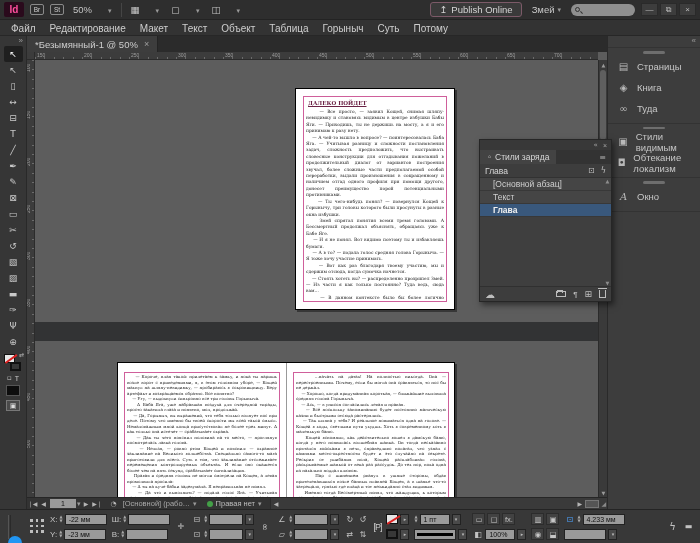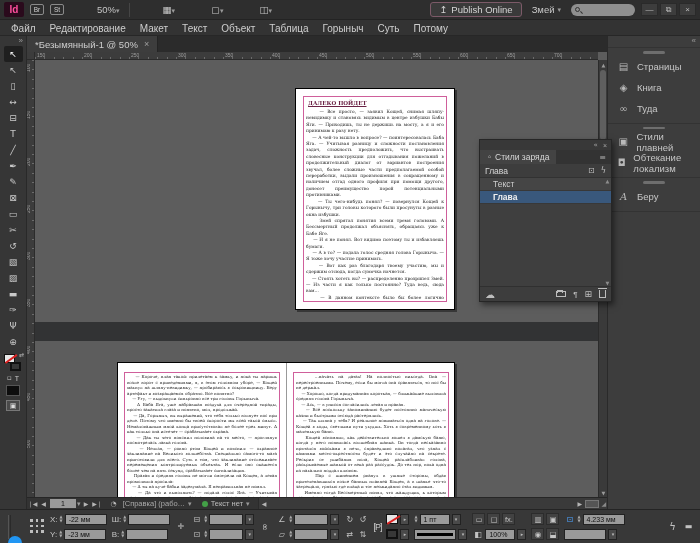--- a/index.html
+++ b/index.html
@@ -4,21 +4,21 @@
 <style>
   * { margin:0; padding:0; box-sizing:border-box; }
   html,body { width:700px; height:543px; overflow:hidden; background:#333; }
   body { font-family:"Liberation Sans","DejaVu Sans",sans-serif; color:#c8c8c8; font-size:10px; position:relative; }
   .g { font-family:"DejaVu Sans",sans-serif; }
 
   
   #titlebar { position:absolute; left:0; top:0; width:700px; height:20px; background:#2e2e2e; border-bottom:1px solid #232323; display:flex; align-items:center; gap:6px; padding:0 4px; }
   #app-logo { width:20px; height:15px; background:#2a0a1c; color:#ff4f9e; font-weight:bold; font-size:10px; display:flex; align-items:center; justify-content:center; border-radius:2px; }
   .mini-app { width:14px; height:11px; border:1px solid #8a8a8a; color:#cfcfcf; font-size:6.5px; display:flex; align-items:center; justify-content:center; border-radius:2px; }
-  .tb-drop { display:flex; align-items:flex-end; gap:0; color:#c4c4c4; font-size:9.5px; padding:2px 3px;margin-left:24px; }
+  .tb-drop { display:flex; align-items:flex-end; gap:16px; color:#c4c4c4; font-size:9.5px; padding:2px 3px; }
   .caret { font-size:7px; color:#9a9a9a; }
   .tb-sep { width:1px; height:14px; background:#454545; }
   #publish-btn { margin-left:auto; display:flex; align-items:center; gap:4px; border:1px solid #7c5a68; border-radius:3px; background:#3a3a3a; color:#d6d6d6; font-size:9.5px; padding:2px 8px; height:15px; }
   #book-drop { display:flex; align-items:center; gap:3px; font-size:9.5px; padding:0 4px; }
   #search-box { width:64px; height:12px; background:#8f8f8f; border-radius:7px; display:flex; align-items:center; padding:0 4px; gap:3px; }
   #search-box .lens { width:5px; height:5px; border:1px solid #333; border-radius:50%; position:relative; }
   #search-box .lens::after { content:""; position:absolute; width:3px; height:1px; background:#333; left:4px; top:4px; transform:rotate(45deg); }
   #search-box input { border:none; background:transparent; width:46px; font-size:8px; color:#222; outline:none; }
   .win-btns { display:flex; gap:2px; }
   .win-btn { width:17px; height:13px; display:flex; align-items:center; justify-content:center; font-size:8px; color:#bdbdbd; background:#3d3d3d; border:1px solid #2a2a2a; }
@@ -319,26 +319,26 @@
 
 <div id="statusrow">
   <span class="nav-btn g">❘◀</span>
   <span class="nav-btn g">◀</span>
   <div id="page-num-box">1</div>
   <span class="caret g">▾</span>
   <span class="nav-btn g">▶</span>
   <span class="nav-btn g">▶❘</span>
   <span id="preflight-icon" class="g">◔</span>
   <div id="layer-drop">
-    <span>[Справка] (рабо…</span>
+    <span>[Основной] (рабо…</span>
     <span class="caret g">▾</span>
   </div>
   <div id="error-drop">
     <span id="error-dot"></span>
-    <span>Текст нет</span>
+    <span>Правая нет</span>
     <span class="caret g">▾</span>
   </div>
   <div id="hscroll">
     <span class="nav-btn g">◀</span>
     <div class="track"></div>
     <span class="nav-btn g">▶</span>
     <div class="widget"></div>
     <span class="grip g">◢</span>
   </div>
 </div>
@@ -360,34 +360,34 @@
         <span class="d-icon g">∞</span>
         <span>Туда</span>
       </div>
       </div>
   </div>
   <div class="dock-group">
     <div class="dock-handle"></div>
     <div>
         <div class="dock-item">
         <span class="d-icon g">▣</span>
-        <span>Стили плавней</span>
+        <span>Стили видимым</span>
       </div>
         <div class="dock-item">
         <span class="d-icon g">◘</span>
         <span>Обтекание локализм</span>
       </div>
       </div>
   </div>
   <div class="dock-group">
     <div class="dock-handle"></div>
     <div>
         <div class="dock-item">
         <span class="d-icon g" style="font-family:'DejaVu Serif',serif;font-style:italic;">A</span>
-        <span>Беру</span>
+        <span>Окно</span>
       </div>
       </div>
   </div>
   <div class="dock-group"></div>
 </div>
 
 <div id="pstyles">
   <div id="pstyles-grip">
     <span class="g">«</span>
     <span>×</span>
@@ -401,20 +401,23 @@
   </div>
   <div id="pstyles-sub">
     <span>Глава</span>
     <span class="sub-icons">
       <span class="g">⊡</span>
       <span class="g">ϟ</span>
     </span>
   </div>
   <div id="pstyles-list">
     <div>
+        <div class="style-row">
+        <span>[Основной абзац]</span>
+      </div>
         <div class="style-row">
         <span>Текст</span>
       </div>
         <div class="style-row selected">
         <span>Глава</span>
       </div>
       </div>
     <div class="list-scroll">
         <span class="g">▲</span>
         <span class="g">▼</span>

